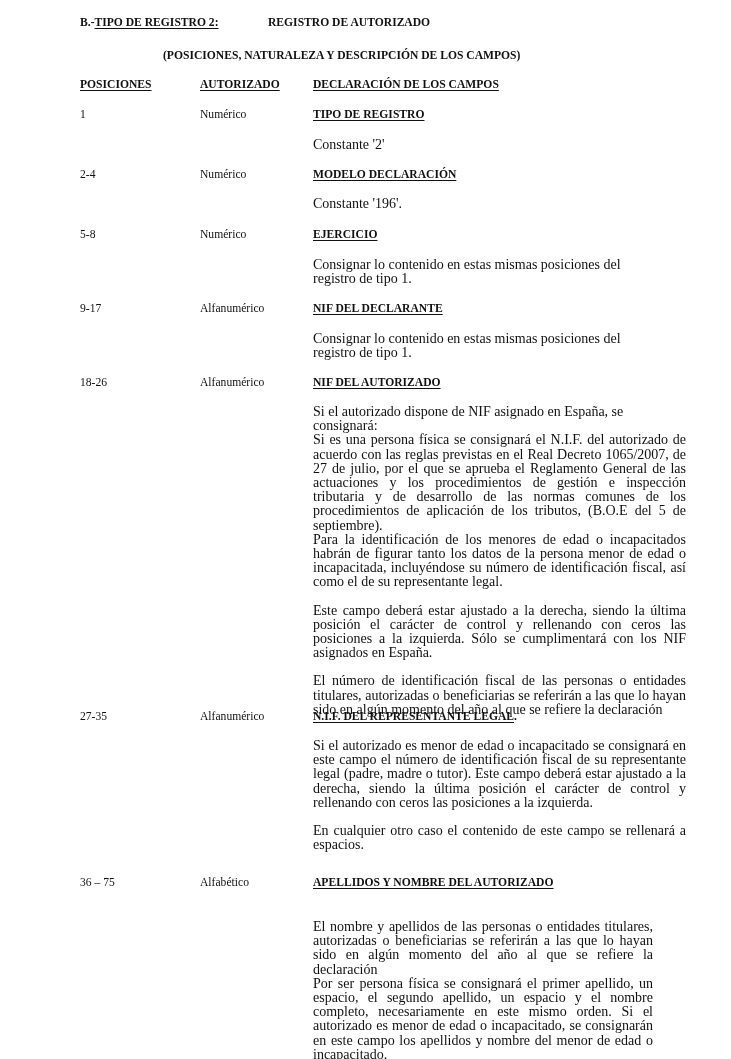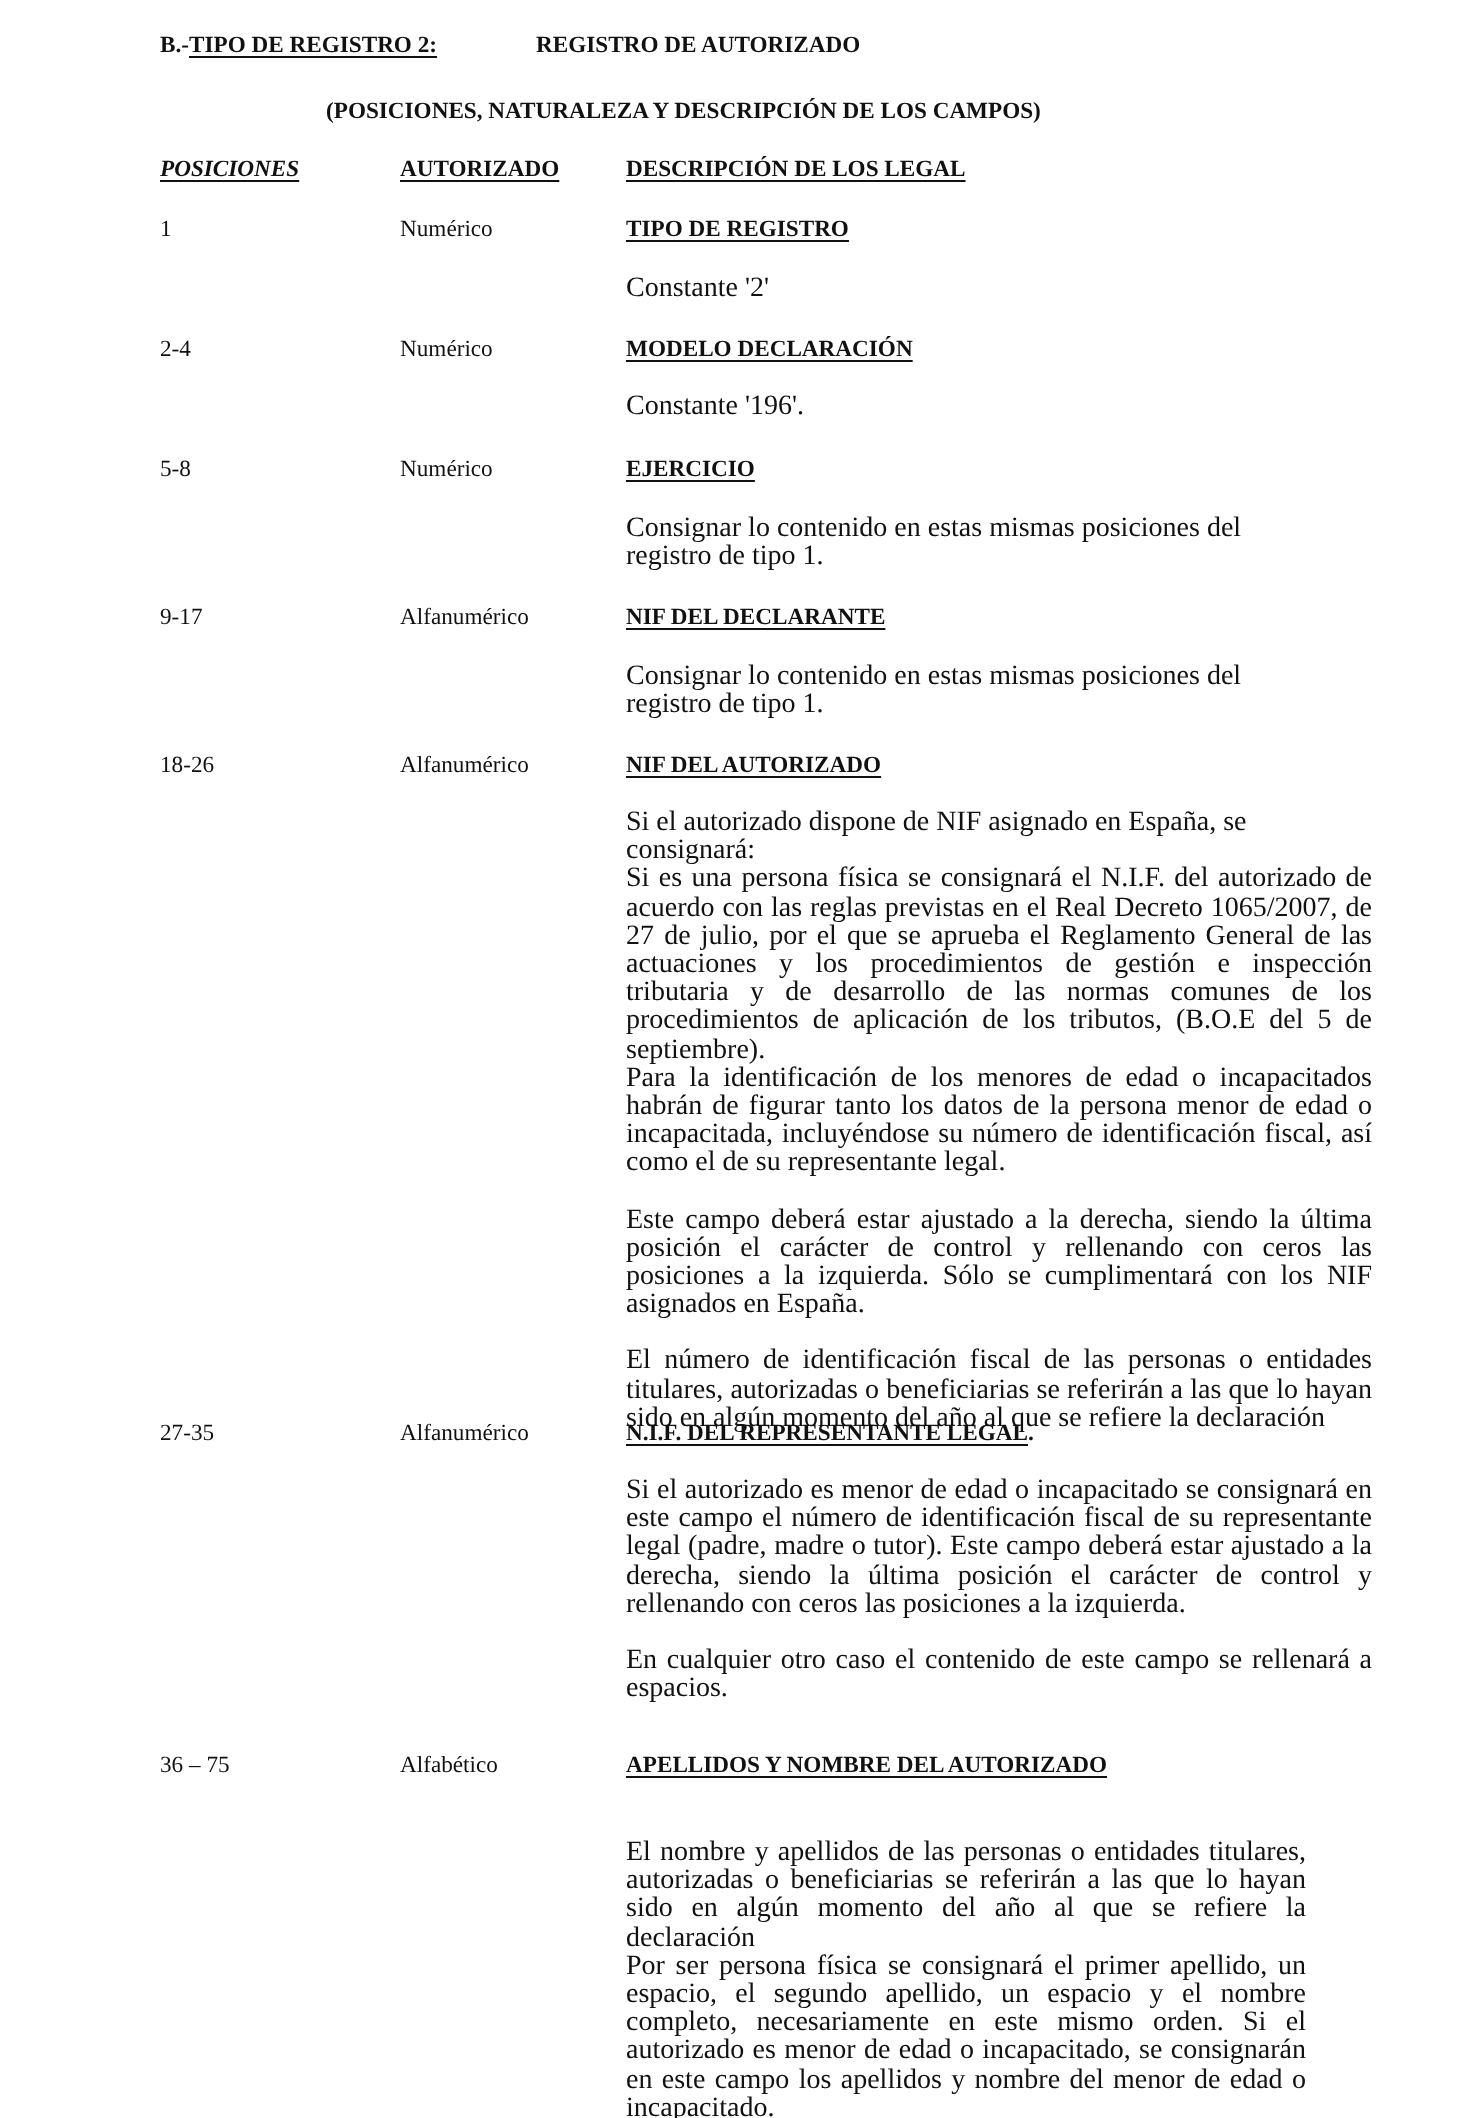--- a/index.html
+++ b/index.html
@@ -27,23 +27,23 @@
 </head>
 <body>
 
 <div class="abs b" style="left:80px; top:16px;">
   <span>B.-</span><span class="u">TIPO DE REGISTRO 2:</span>
 </div>
 <div class="abs b" style="left:268px; top:16px;">REGISTRO DE AUTORIZADO</div>
 
 <div class="abs b" style="left:163px; top:49px;">(POSICIONES, NATURALEZA Y DESCRIPCIÓN DE LOS CAMPOS)</div>
 
-<div class="abs b u col1" style="top:78px;font-style:italic;">POSICIONES</div>
+<div class="abs b u col1" style="top:78px;">POSICIONES</div>
 <div class="abs b u col2" style="top:78px;">AUTORIZADO</div>
-<div class="abs b u col3" style="top:78px;">DESCRIPCIÓN DE LOS LEGAL</div>
+<div class="abs b u col3" style="top:78px;">DECLARACIÓN DE LOS CAMPOS</div>
 
 <div>
   <div class="abs col1" style="top:108px;">1</div>
   <div class="abs col2" style="top:108px;">Numérico</div>
   <div class="abs col3 b u" style="top:108px;">TIPO DE REGISTRO</div>
   <div class="para" style="top:138px;">
     <p>Constante '2'</p>
   </div>
 </div>
 

